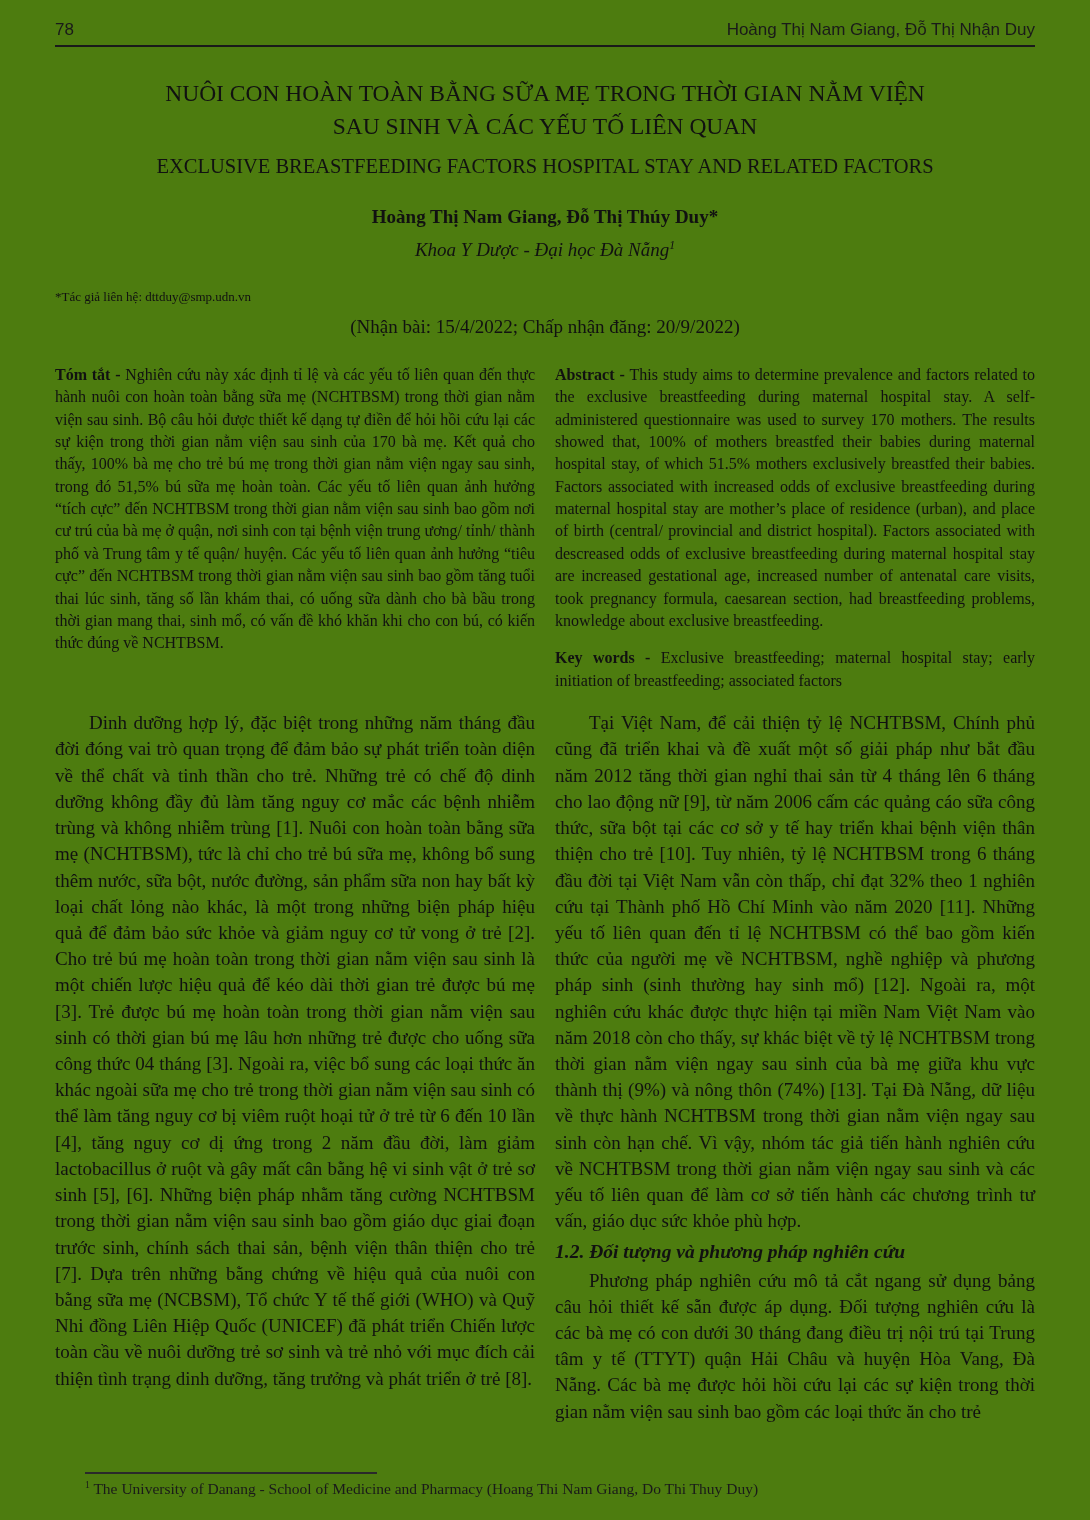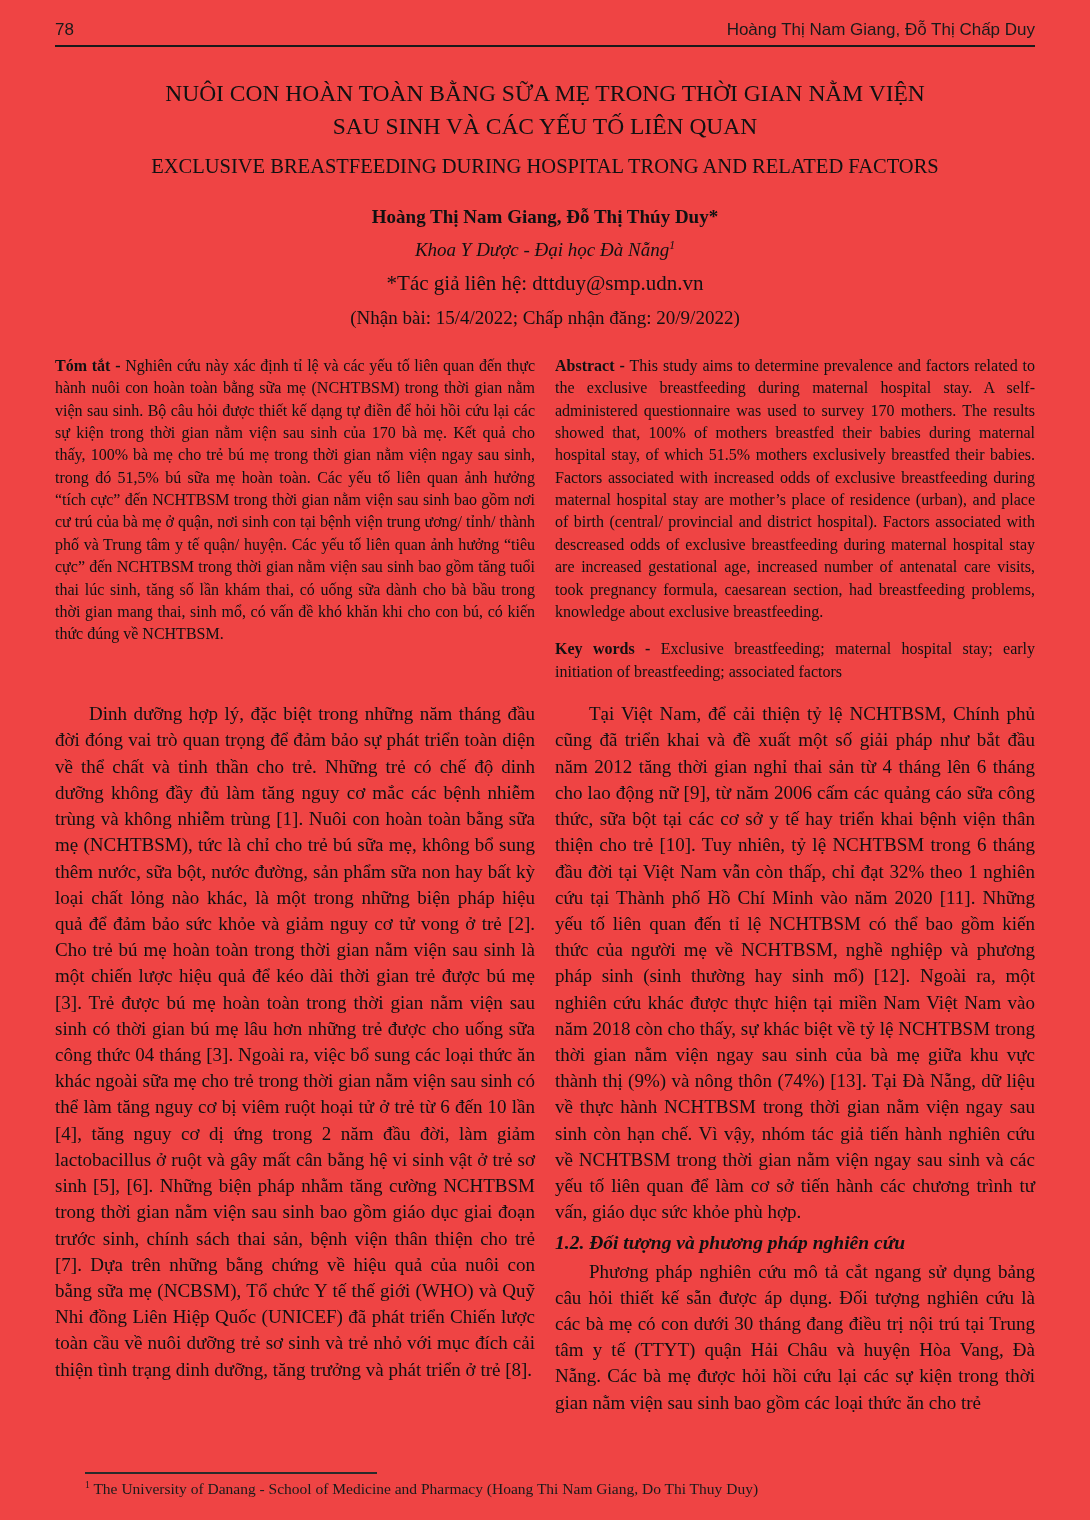--- a/index.html
+++ b/index.html
@@ -1,20 +1,20 @@
 <!DOCTYPE html>
 <html><head>
 <meta charset="utf-8">
 <style>
   * { margin: 0; padding: 0; box-sizing: border-box; }
   html, body { background: #e8e8e8; }
   .page {
     width: 1090px; height: 1520px;
     margin: 0 auto;
-    background: #ef4444;
+    background: #4d7c0f;
     color: #111;
     font-family: "Liberation Serif", serif;
     padding: 20px 55px 22px 55px;
     display: flex; flex-direction: column;
     overflow: hidden;
   }
   .running-header {
     display: flex; justify-content: space-between; align-items: baseline;
     font-family: "Liberation Sans", sans-serif;
     font-size: 17px; color: #1a1a1a;
@@ -25,21 +25,21 @@
     margin-top: 30px; text-align: center;
     font-size: 23.5px; font-weight: normal; line-height: 1.42;
   }
   .title-vi .tline { display: block; }
   .title-en {
     margin-top: 11px; text-align: center;
     font-size: 20.5px; font-weight: normal;
   }
   .authors   { margin-top: 28px; text-align: center; font-size: 19px; font-weight: bold; }
   .affiliation { margin-top: 11px; text-align: center; font-size: 19px; font-style: italic; }
-  .contact   { margin-top: 10px; text-align: center; font-size: 21px; }
+  .contact   { margin-top: 28px; text-align: left; font-size: 13px; }
   .dates     { margin-top: 11px; text-align: center; font-size: 19px; }
 
   .two-col { display: flex; gap: 20px; }
   .two-col .col { flex: 1 1 0; min-width: 0; }
 
   .abstracts { margin-top: 26px; }
   .abs { font-size: 16px; line-height: 1.40; text-align: justify; }
   .abs b { font-weight: bold; }
   .kw  { margin-top: 15px; }
 
@@ -60,29 +60,29 @@
   .footnote-rule { width: 292px; border-top: 2px solid #2a2a2a; }
   .footnote { font-size: 15.5px; margin-top: 6px; color: #1a1a1a; }
 </style>
 </head>
 <body>
 
 <div class="page">
 
   <div class="running-header">
     <span>78</span>
-    <span>Hoàng Thị Nam Giang, Đỗ Thị Chấp Duy</span>
+    <span>Hoàng Thị Nam Giang, Đỗ Thị Nhận Duy</span>
   </div>
   <div class="header-rule"></div>
 
   <h1 class="title-vi">
     <span class="tline">NUÔI CON HOÀN TOÀN BẰNG SỮA MẸ TRONG THỜI GIAN NẰM VIỆN</span>
     <span class="tline">SAU SINH VÀ CÁC YẾU TỐ LIÊN QUAN</span>
   </h1>
-  <h2 class="title-en">EXCLUSIVE BREASTFEEDING DURING HOSPITAL TRONG AND RELATED FACTORS</h2>
+  <h2 class="title-en">EXCLUSIVE BREASTFEEDING FACTORS HOSPITAL STAY AND RELATED FACTORS</h2>
 
   <p class="authors">Hoàng Thị Nam Giang, Đỗ Thị Thúy Duy*</p>
   <p class="affiliation"><span>Khoa Y Dược - Đại học Đà Nẵng</span><sup>1</sup></p>
   <p class="contact">*Tác giả liên hệ: dttduy@smp.udn.vn</p>
   <p class="dates">(Nhận bài: 15/4/2022; Chấp nhận đăng: 20/9/2022)</p>
 
   <section class="two-col abstracts">
     <div class="col">
       <p class="abs"><b>Tóm tắt - </b><span>Nghiên cứu này xác định tỉ lệ và các yếu tố liên quan đến thực hành nuôi con hoàn toàn bằng sữa mẹ (NCHTBSM) trong thời gian nằm viện sau sinh. Bộ câu hỏi được thiết kế dạng tự điền để hỏi hồi cứu lại các sự kiện trong thời gian nằm viện sau sinh của 170 bà mẹ. Kết quả cho thấy, 100% bà mẹ cho trẻ bú mẹ trong thời gian nằm viện ngay sau sinh, trong đó 51,5% bú sữa mẹ hoàn toàn. Các yếu tố liên quan ảnh hưởng “tích cực” đến NCHTBSM trong thời gian nằm viện sau sinh bao gồm nơi cư trú của bà mẹ ở quận, nơi sinh con tại bệnh viện trung ương/ tỉnh/ thành phố và Trung tâm y tế quận/ huyện. Các yếu tố liên quan ảnh hưởng “tiêu cực” đến NCHTBSM trong thời gian nằm viện sau sinh bao gồm tăng tuổi thai lúc sinh, tăng số lần khám thai, có uống sữa dành cho bà bầu trong thời gian mang thai, sinh mổ, có vấn đề khó khăn khi cho con bú, có kiến thức đúng về NCHTBSM.</span></p>
     </div>

